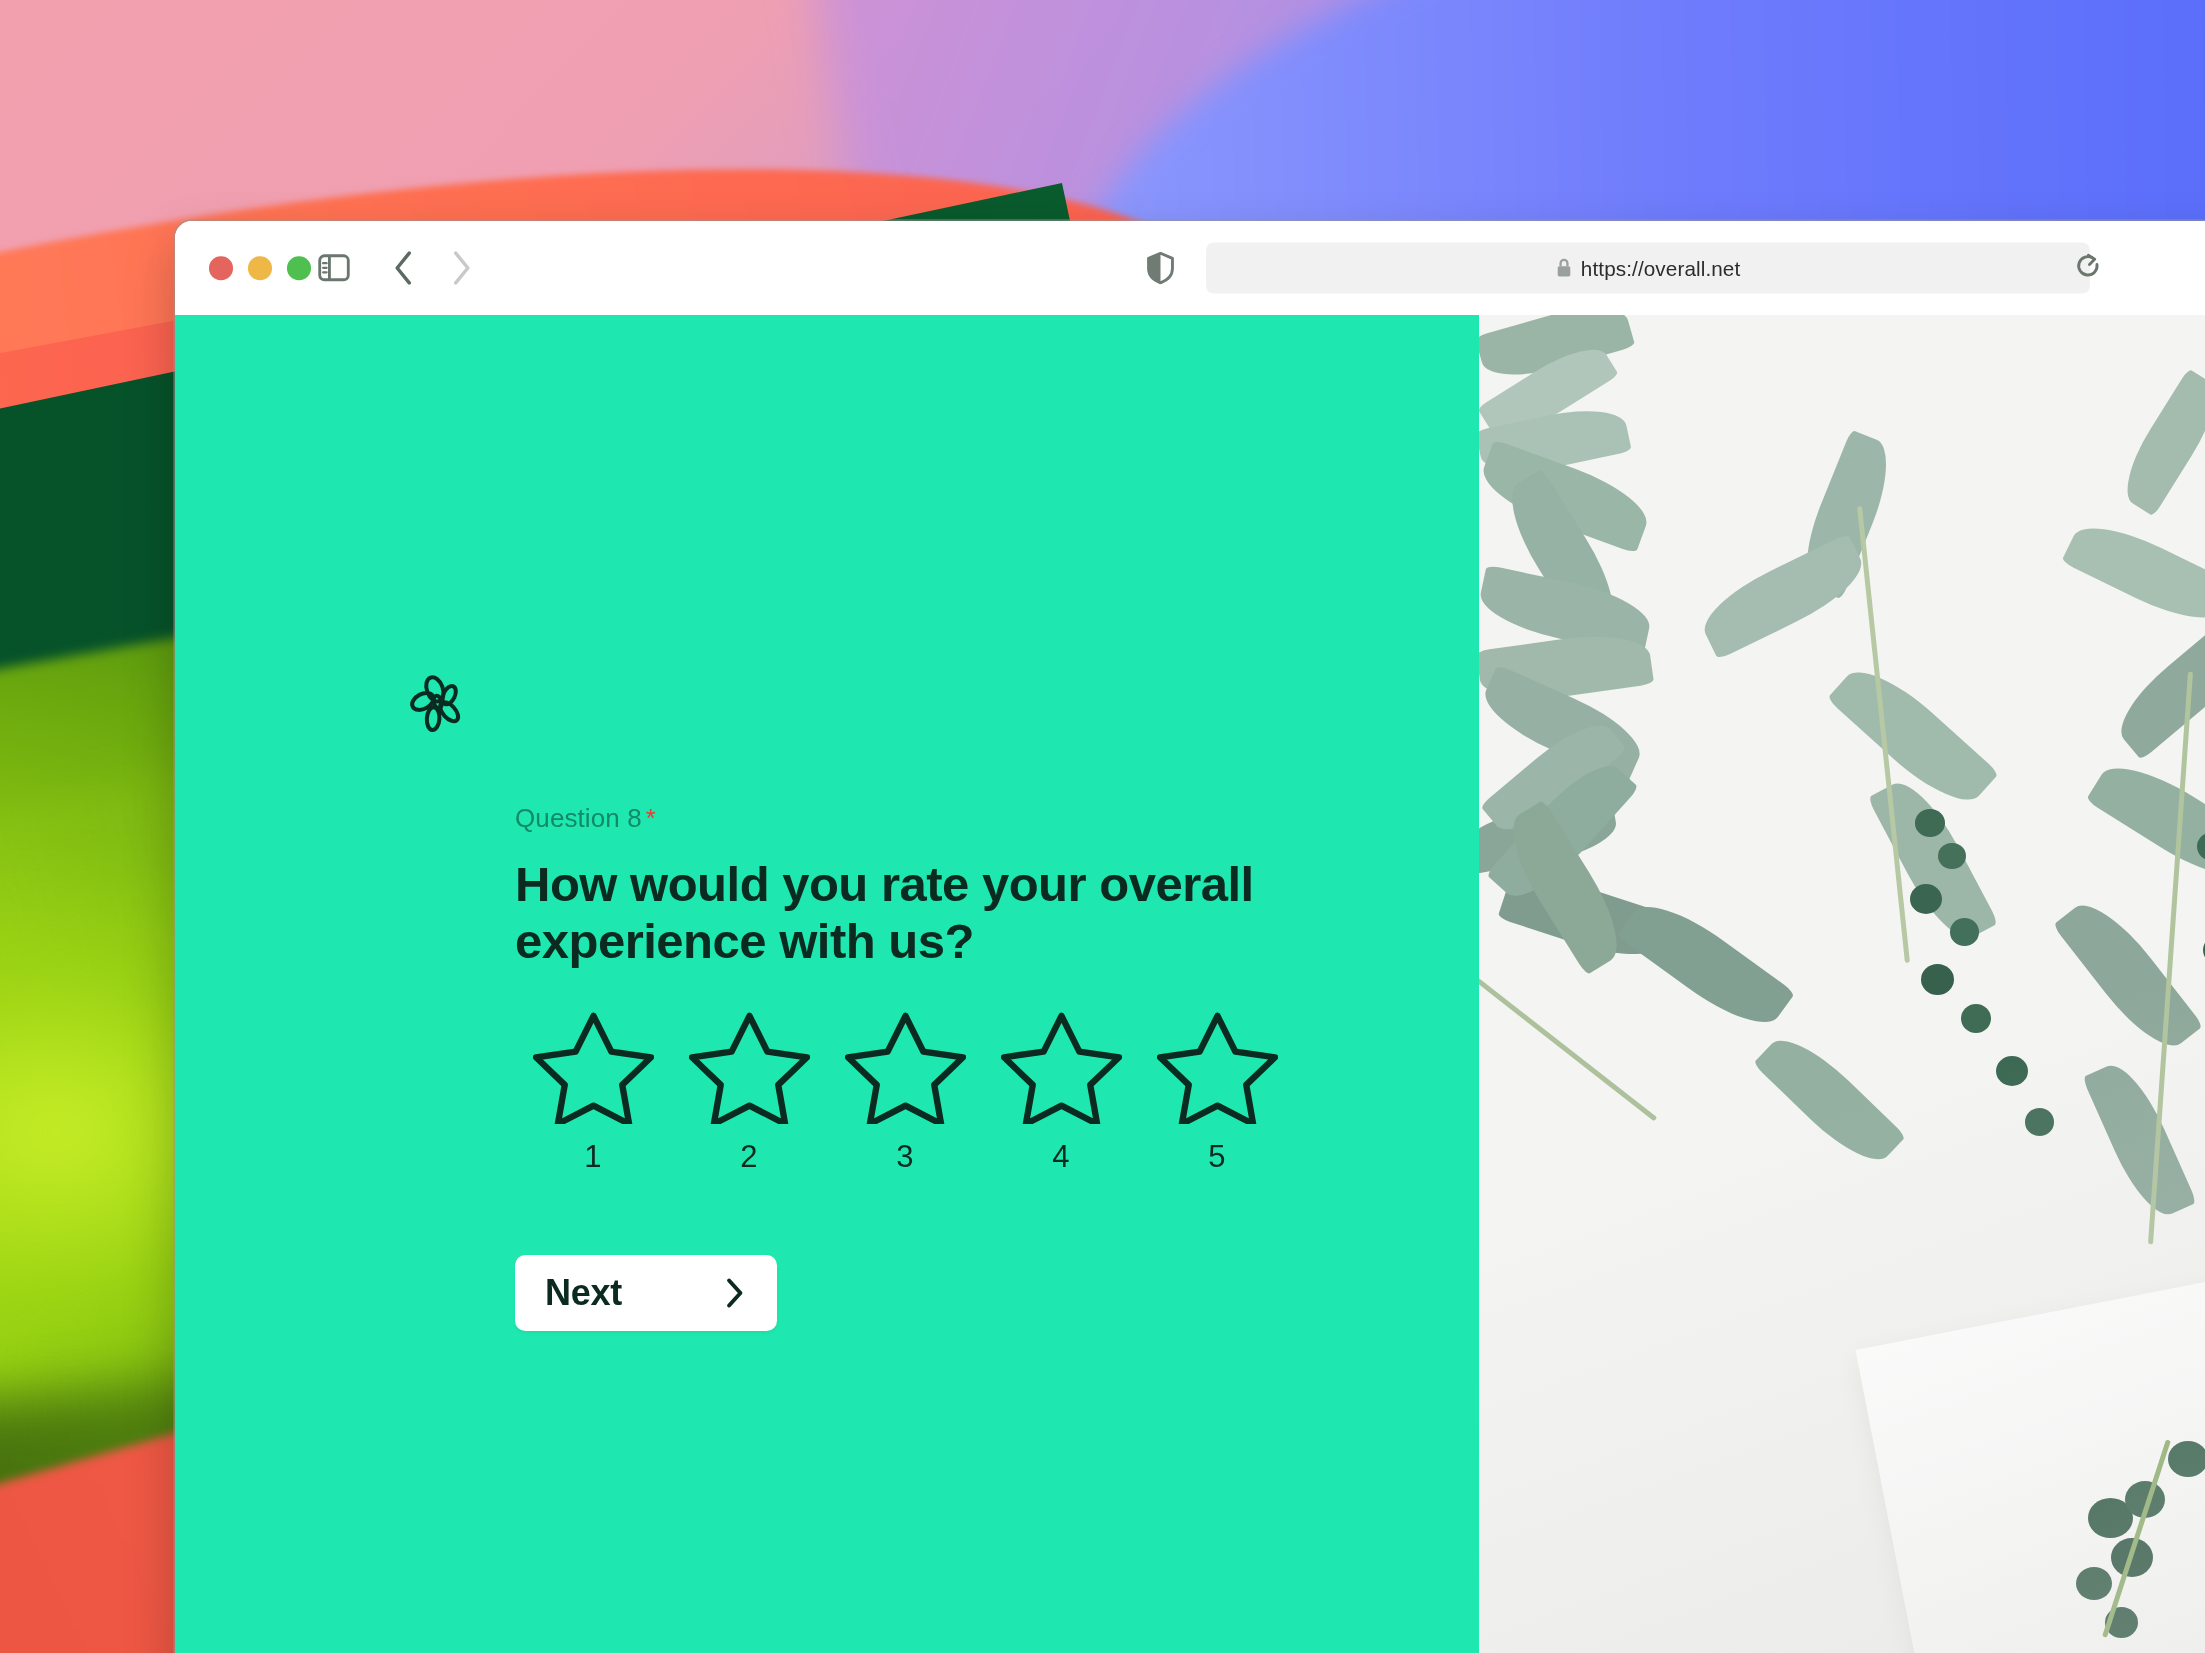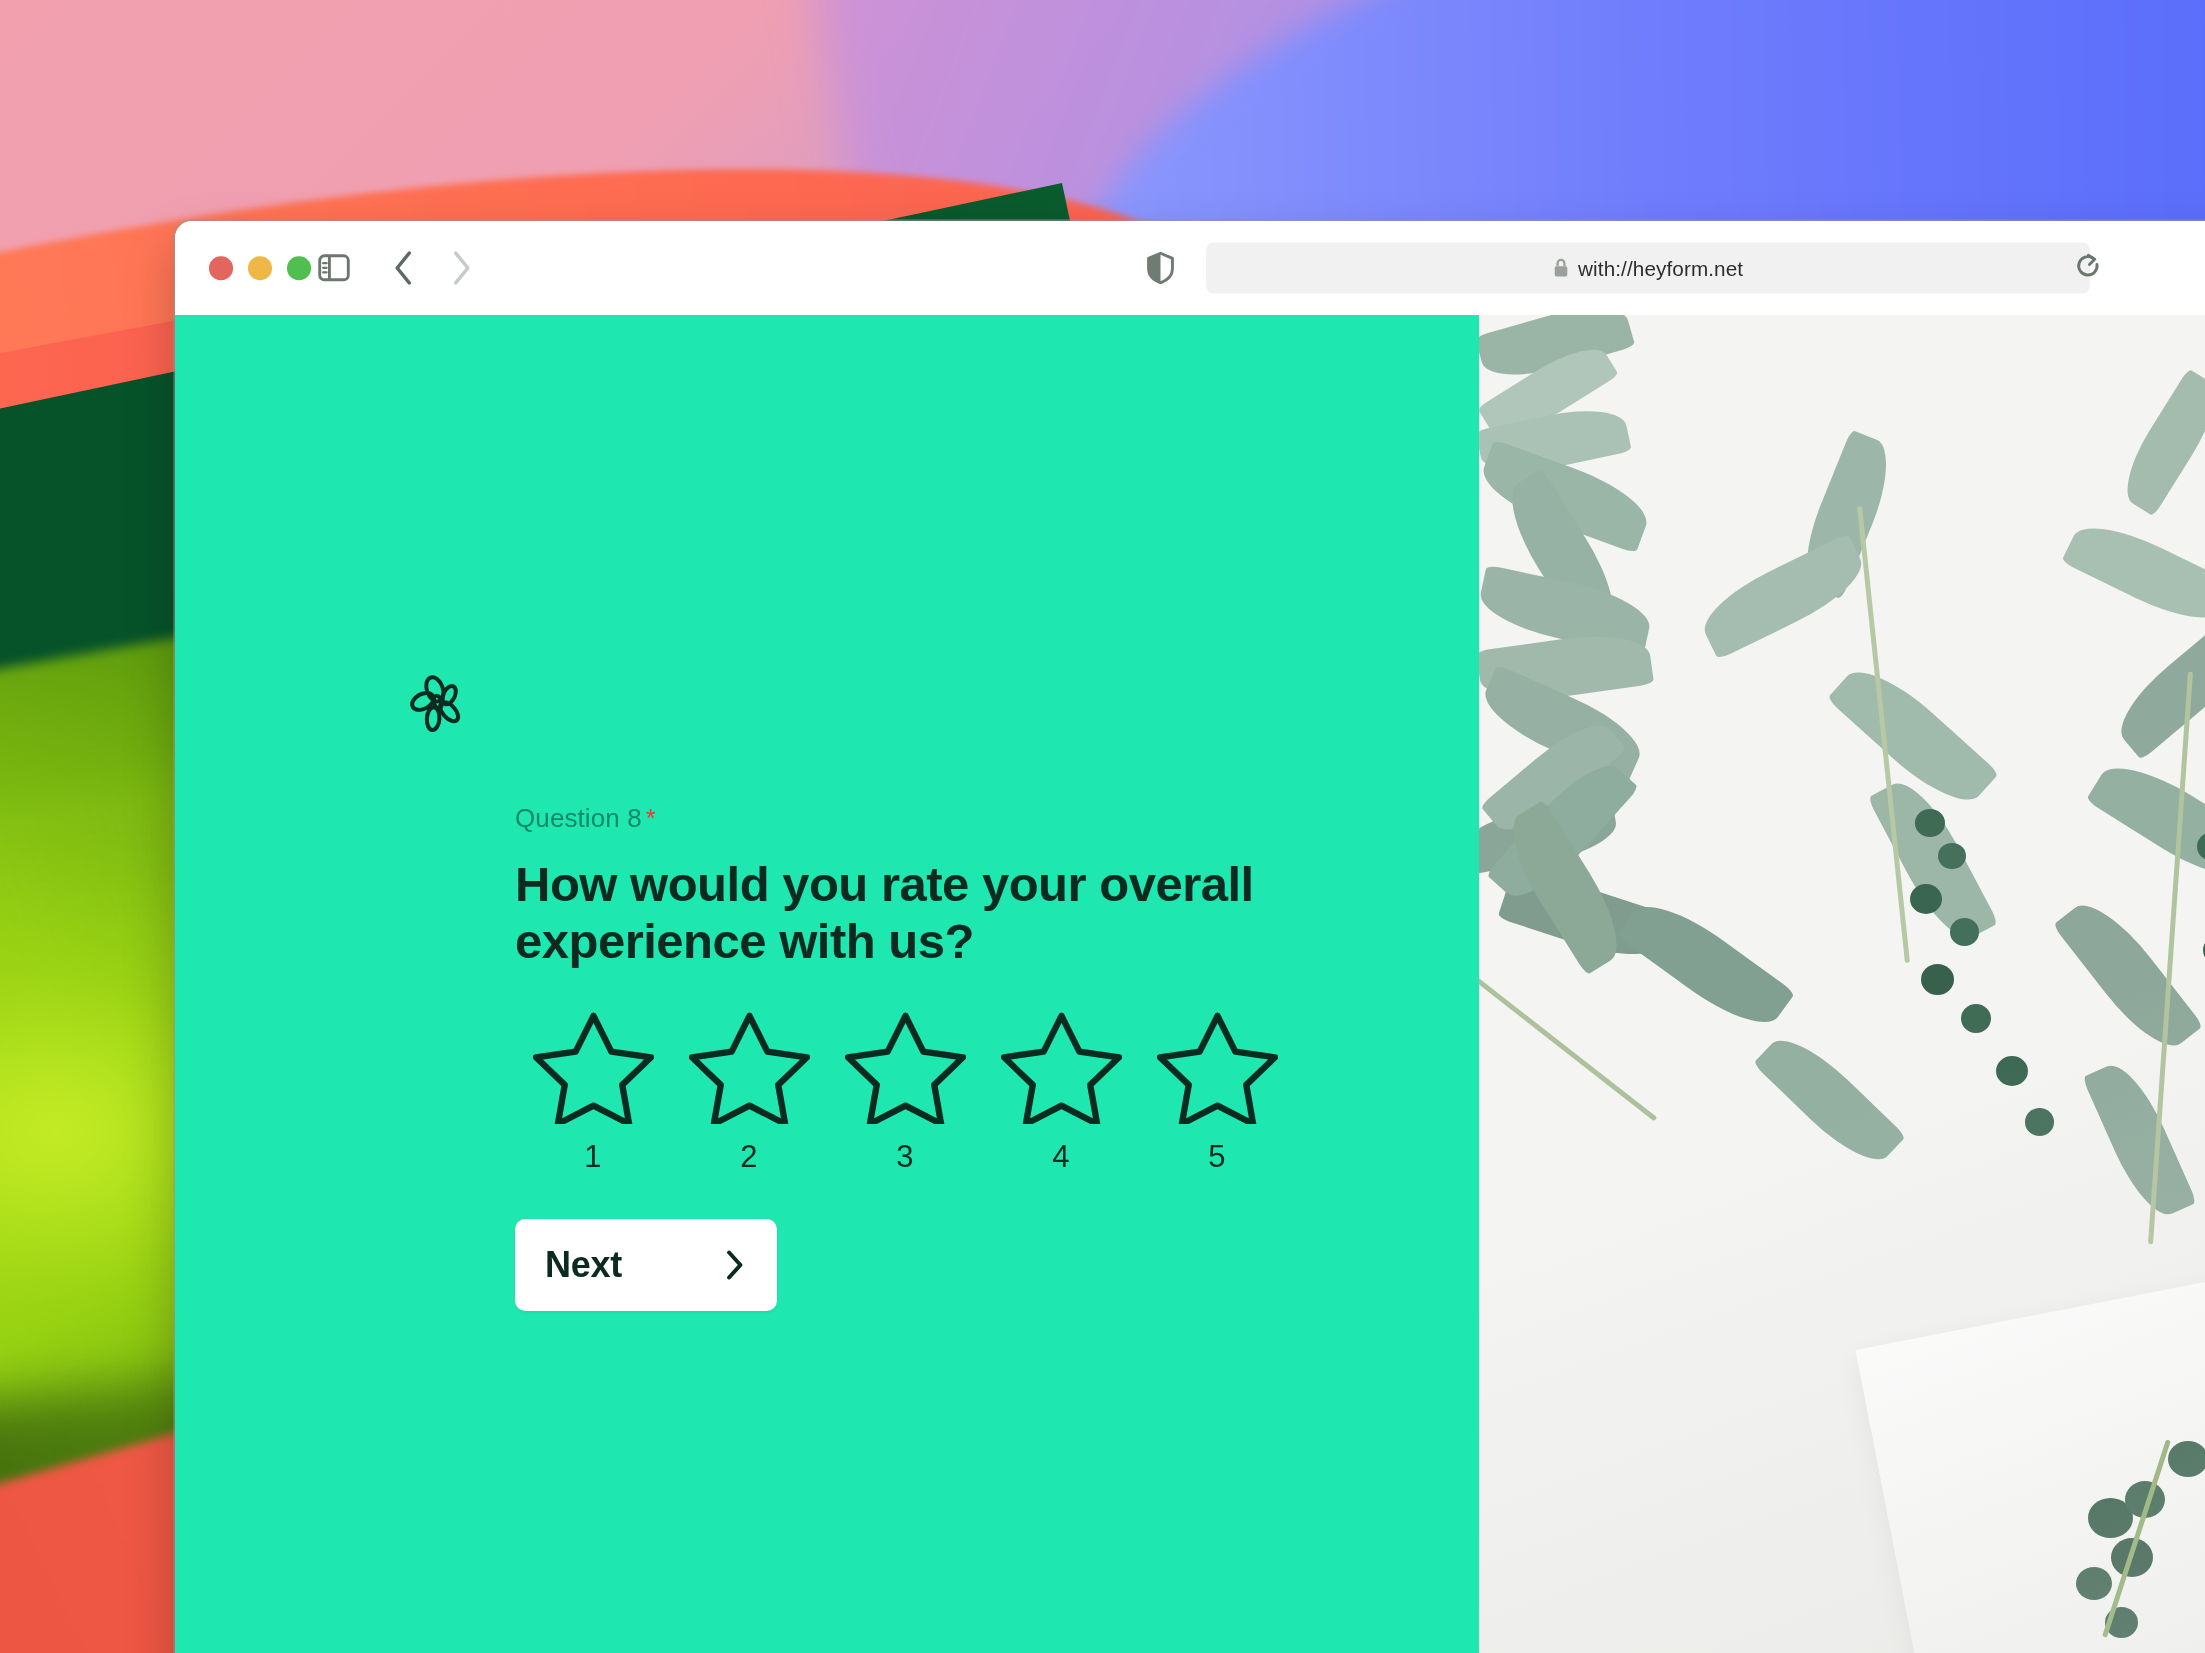--- a/index.html
+++ b/index.html
@@ -194,29 +194,29 @@
   }
   .rating-item svg { display:block; }
   .rating-label {
     margin-top:15px;
     font-size:31px;
     color:#0b2a20;
     letter-spacing:0.3px;
   }
 
   #next-btn {
-    margin-top:44px;
+    margin-top:80px;
     display:inline-flex;
     align-items:center;
     justify-content:space-between;
     background:#ffffff;
     border:none;
     border-radius:10.3px;
     width:262px;
-    height:92px;
+    height:76px;
     padding:0 30px;
     cursor:pointer;
     box-shadow:0 1.1px 3.4px rgba(0,0,0,0.05);
   }
   #next-label {
     font-size:36px; font-weight:bold; color:#0b2a20; letter-spacing:-0.3px;
   }
 
   
   #photo-pane {
@@ -300,21 +300,21 @@
       </svg>
     </div>
 
     <div id="urlbar">
       <span class="lock">
         <svg width="16" height="20.7" viewBox="0 0 28 36">
           <rect x="3" y="15" width="22" height="18" rx="3" fill="#9aa09b"></rect>
           <path d="M8 15 V10 a6 6 0 0 1 12 0 V15" fill="none" stroke="#9aa09b" stroke-width="4"></path>
         </svg>
       </span>
-      <span id="url-text">with://heyform.net</span>
+      <span id="url-text">https://overall.net</span>
     </div>
 
     <div class="tb-icon" id="reload-btn">
       <svg width="29" height="31" viewBox="0 0 50 54">
         <path d="M38 20 a16 16 0 1 1 -7 -11" fill="none" stroke="#6b776e" stroke-width="5" stroke-linecap="round"></path>
         <polyline points="23,4 34,11 25,20" fill="none" stroke="#6b776e" stroke-width="5" stroke-linecap="round" stroke-linejoin="round"></polyline>
       </svg>
     </div>
   </div>
 

